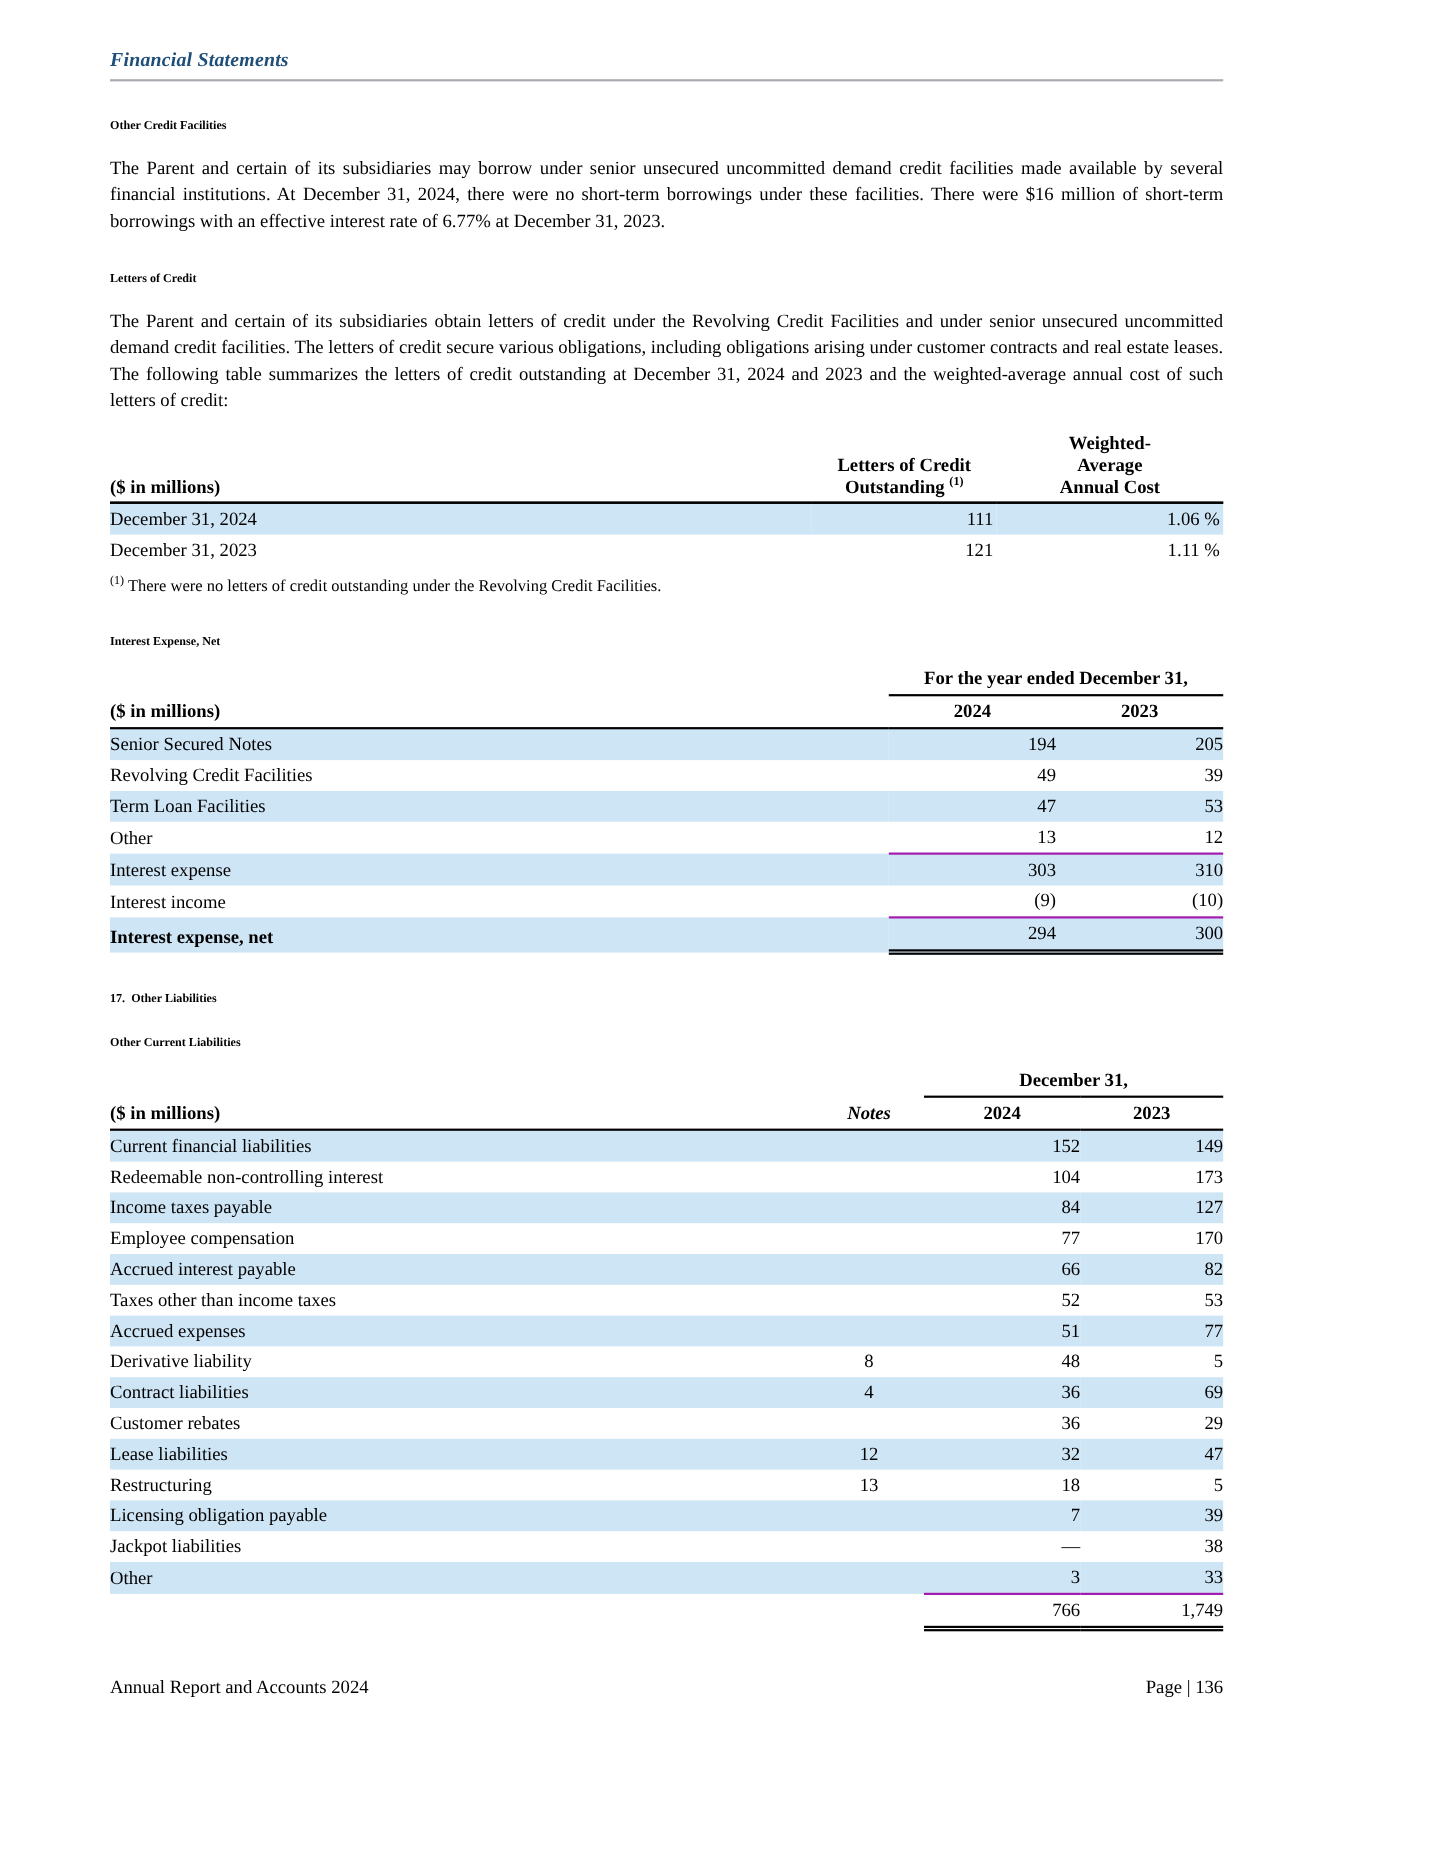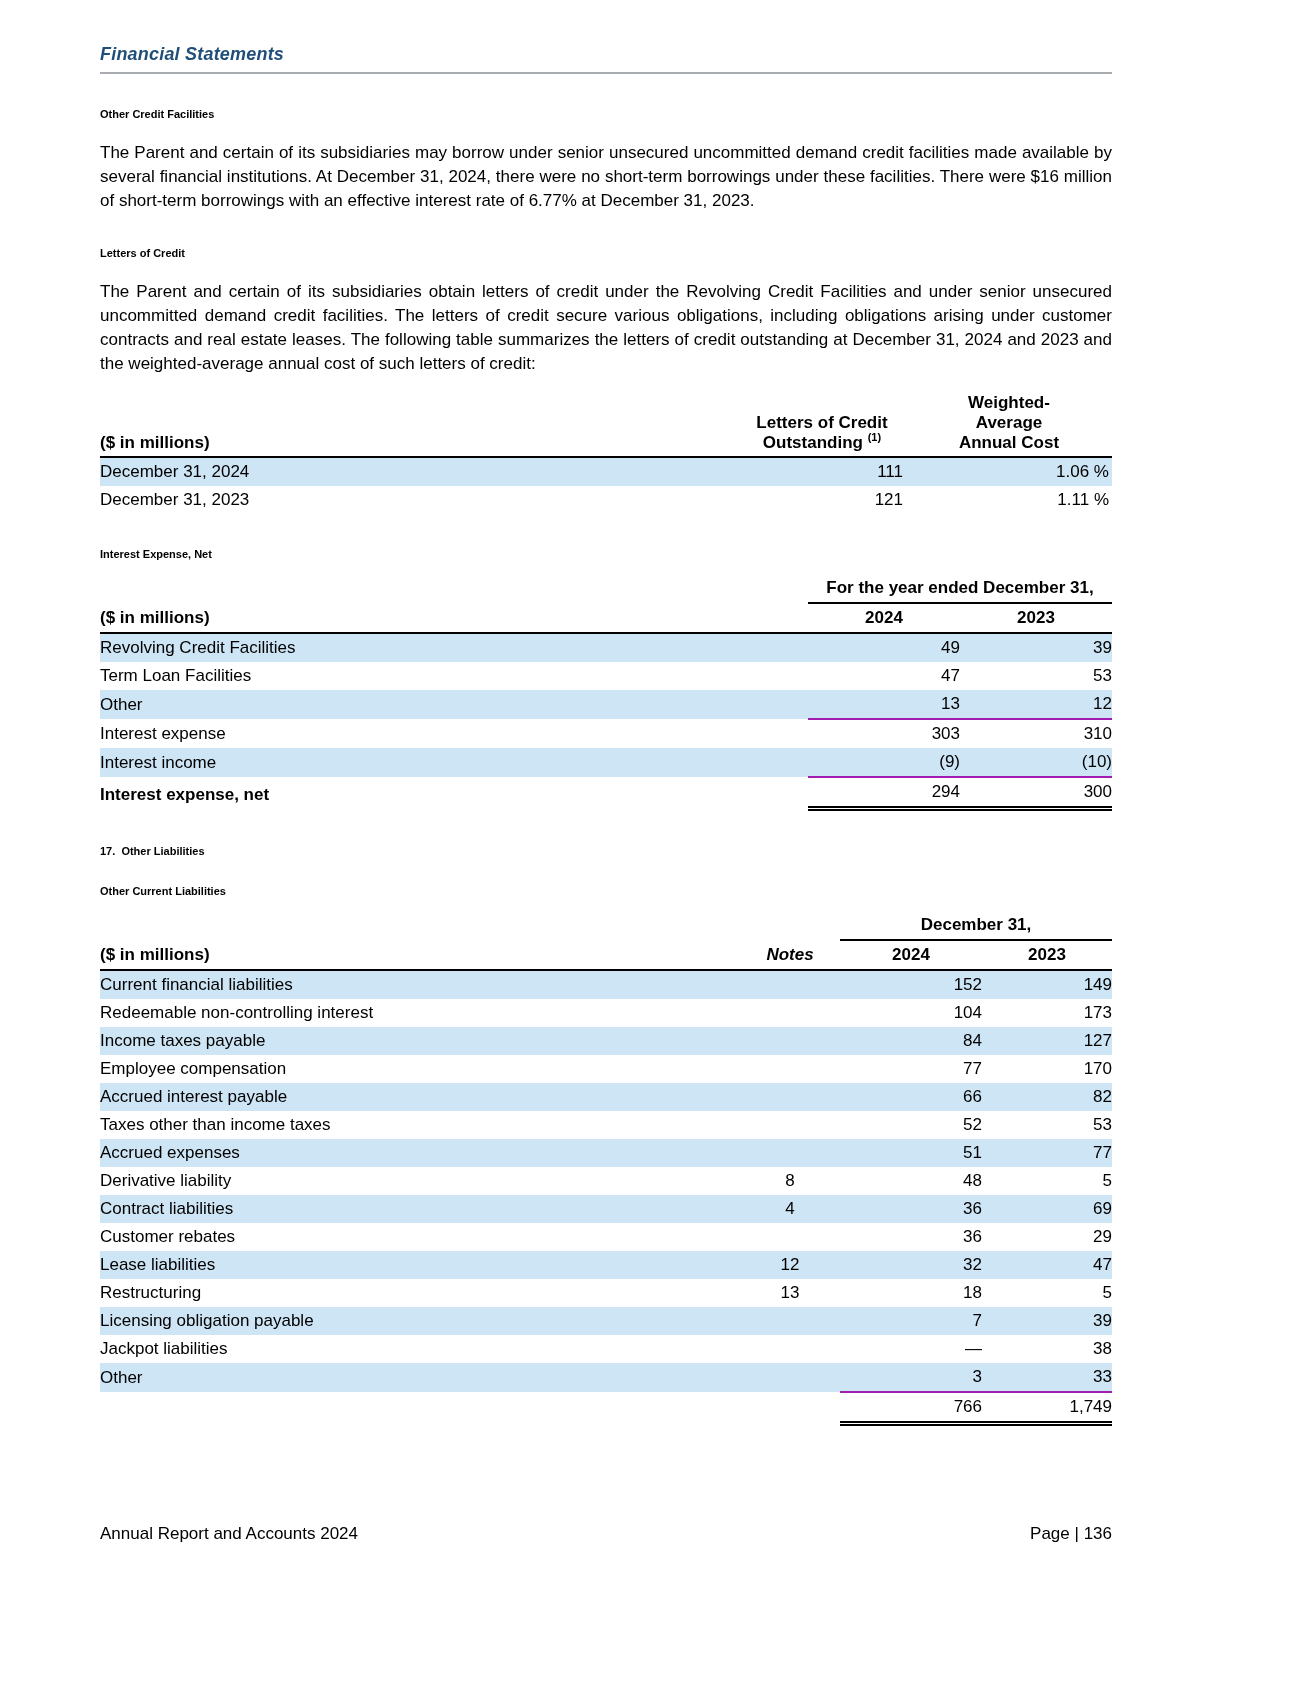--- a/index.html
+++ b/index.html
@@ -4,20 +4,21 @@
 <title>Financial Statements</title>
 <style>
   html,body{margin:0;padding:0;}
   body{
     width:1300px;height:1682px;background:#ffffff;color:#000;
     font-family:"Liberation Sans", sans-serif;
   }
   .page{
     position:relative;width:1300px;height:1682px;box-sizing:border-box;
     padding:44px 188px 0 100px;
+    font-family:Liberation Serif, serif;
   }
   .doc-title{
     font-size:18px;font-weight:bold;font-style:italic;color:#1f4e79;letter-spacing:.2px;
   }
   .title-rule{border:none;border-top:2px solid #a8acb0;margin:7px 0 0 0;height:0;}
   .section-heading{
     font-size:11px;font-weight:bold;margin:34px 0 0 0;white-space:pre-wrap;color:#000;
   }
   .sub-heading{margin-top:28px;}
   .body-text{
@@ -98,20 +99,21 @@
         <td class="num">1.06 %</td>
       </tr>
       <tr>
         <td class="stub">December 31, 2023</td>
         <td class="num">121</td>
         <td class="num">1.11 %</td>
       </tr>
     </tbody>
   </table>
 
+  <p class="footnote"><sup>(1)</sup> <span>There were no letters of credit outstanding under the Revolving Credit Facilities.</span></p>
 
   <h2 class="section-heading">Interest Expense, Net</h2>
 
   <table class="fin-table int-table">
     <colgroup>
         <col>
         <col class="col-year">
         <col class="col-year">
       </colgroup>
     <thead>
@@ -119,20 +121,25 @@
         <th class="stub"></th>
         <th colspan="2" class="center hdr-line span-hdr">For the year ended December 31,</th>
       </tr>
       <tr>
         <th class="stub hdr-line">($ in millions)</th>
         <th class="center hdr-line">2024</th>
         <th class="center hdr-line">2023</th>
       </tr>
     </thead>
     <tbody>
+      <tr>
+        <td class="stub">Senior Secured Notes</td>
+        <td class="num">194</td>
+        <td class="num">205</td>
+      </tr>
       <tr>
         <td class="stub">Revolving Credit Facilities</td>
         <td class="num">49</td>
         <td class="num">39</td>
       </tr>
       <tr>
         <td class="stub">Term Loan Facilities</td>
         <td class="num">47</td>
         <td class="num">53</td>
       </tr>

